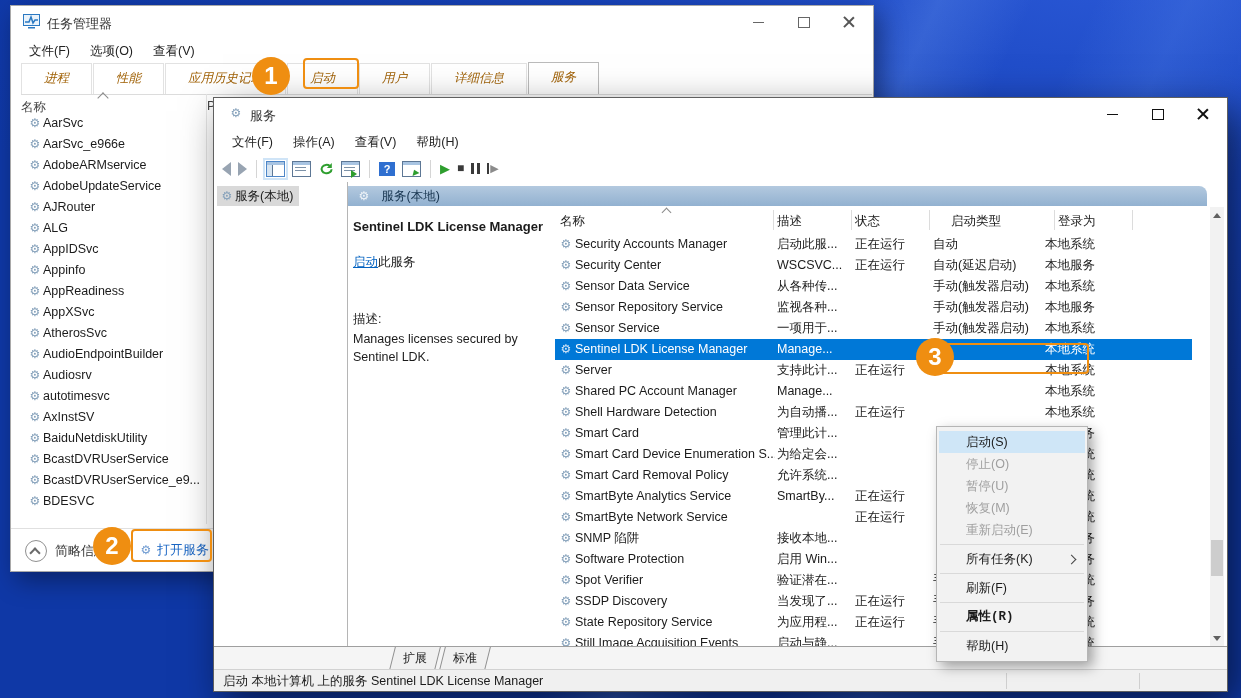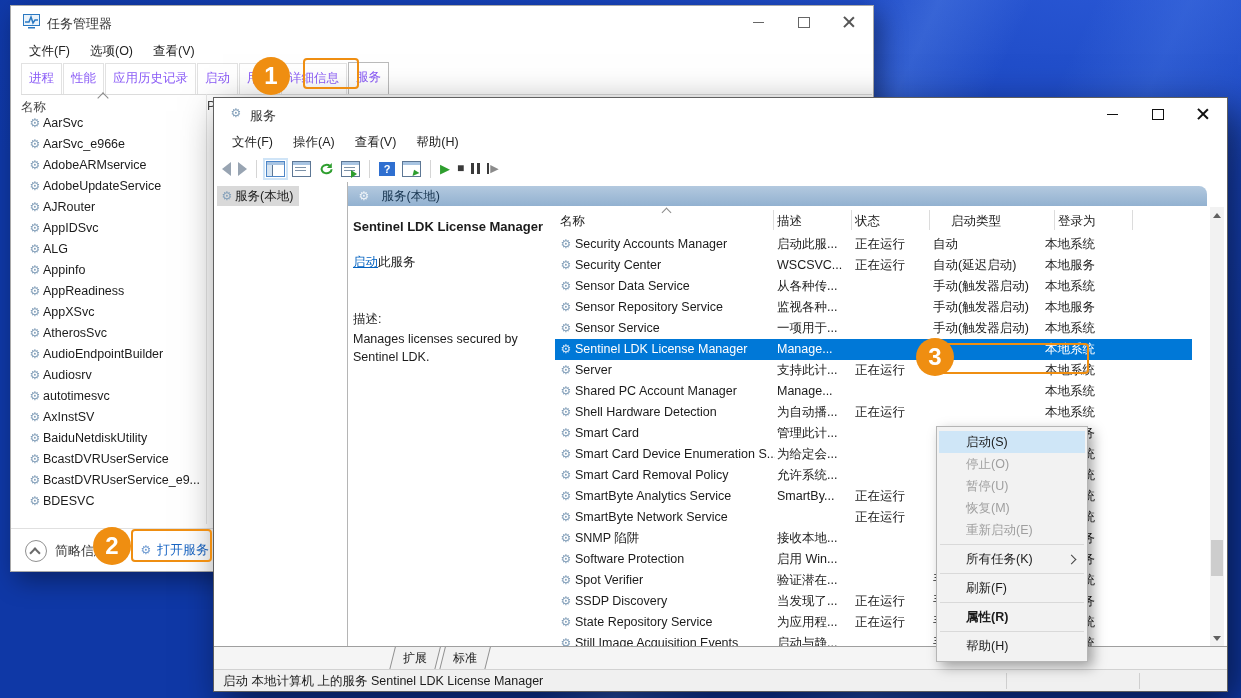--- a/index.html
+++ b/index.html
@@ -23,21 +23,21 @@
   .ic-max{width:10px;height:9px;border:1px solid #666;}
   .ic-x{position:relative;width:12px;height:12px;}
   .ic-x::before,.ic-x::after{content:"";position:absolute;left:5px;top:-1px;width:1.6px;height:14px;background:#555;}
   .ic-x::before{transform:rotate(45deg);} .ic-x::after{transform:rotate(-45deg);}
   .dark .ic-min{background:#111;} .dark .ic-max{border-color:#111;}
   .dark .ic-x::before,.dark .ic-x::after{background:#111;}
   .menubar{position:absolute;left:0;right:0;display:flex;gap:4px;align-items:center;font-size:12.5px;color:#222;}
   .menu-item{padding:4px 8px;}
   
   #tm-tabs{position:absolute;left:10px;top:58px;right:1px;height:30px;display:flex;align-items:flex-end;font-size:12.5px;border-bottom:1px solid #dcdcdc;}
-  .tm-tab{padding:6px 7px 7px;border:1px solid #e2e2e2;border-bottom:none;background:#fff;color:#8b5cf6;margin-right:1px;}
+  .tm-tab{padding:6px 22px 7px;border:1px solid #e2e2e2;border-bottom:none;background:#fff;color:#a16207;margin-right:1px;font-style:italic;}
   .tm-tab.active{border-color:#bbb;padding-bottom:8px;}
   
   #tm-colhead{position:absolute;left:0;top:88px;right:0;height:22px;font-size:12.5px;color:#444;}
   #tm-vline{position:absolute;left:195px;top:88px;width:1px;height:430px;background:#e6e6e6;}
   #tm-rows{position:absolute;left:16px;top:107px;width:240px;height:400px;overflow:hidden;font-size:12.5px;}
   .tm-row{position:relative;height:21px;line-height:21px;}
   .gear{color:#84a0ba;font-size:12px;display:inline-block;width:16px;text-align:center;}
   .tm-name{color:#1b1b1b;}
   .tm-pid{position:absolute;left:196px;top:0;color:#1b1b1b;}
   #tm-footer{position:absolute;left:0;right:0;bottom:0;height:42px;border-top:1px solid #e0e0e0;background:#fff;}
@@ -97,21 +97,21 @@
   
   #svc-scroll{position:absolute;left:996px;top:25px;width:14px;height:439px;background:#f2f2f2;}
   .sb-arrow{position:absolute;left:0;width:14px;height:15px;display:flex;align-items:center;justify-content:center;}
   .tri-up{width:0;height:0;border:4px solid transparent;border-bottom:5px solid #606060;margin-top:-3px;}
   .tri-dn{width:0;height:0;border:4px solid transparent;border-top:5px solid #606060;margin-bottom:-3px;}
   #svc-thumb{position:absolute;left:1px;top:333px;width:12px;height:36px;background:#cdcdcd;}
   
   #ctx{position:absolute;left:722px;top:244px;width:152px;height:236px;background:#f2f2f2;border:1px solid #b5b5b5;box-shadow:5px 5px 12px rgba(0,0,0,.35);z-index:40;padding-top:4px;box-sizing:border-box;}
   .ctx-item{position:relative;height:22px;line-height:22px;font-size:12.5px;color:#1b1b1b;padding-left:27px;margin:0 2px;}
   .ctx-item.disabled{color:#9f9f9f;}
-  .ctx-item.bold{font-weight:bold;}
+  .ctx-item.bold{font-weight:bold;font-family:Liberation Mono, monospace;}
   .ctx-item.hl{background:#cfe6f7;}
   .ctx-sep{height:1px;background:#d9d9d9;margin:3px 3px;}
   .sub-arrow{position:absolute;right:10px;top:7.5px;width:6px;height:6px;border-right:1.5px solid #444;border-top:1.5px solid #444;transform:rotate(45deg);}
   
   #svc-viewtabs{position:absolute;left:0;right:0;top:548px;height:23px;background:#f5f5f5;border-top:1px solid #9f9f9f;padding-left:178px;display:flex;align-items:stretch;font-size:12px;}
   .vtab{position:relative;padding:3px 10px 0;border-left:1px solid #8f8f8f;border-right:1px solid #8f8f8f;border-bottom:1px solid #bdbdbd;margin-right:4px;transform:skewX(-14deg);background:#f0f0f0;}
   .vtab span{display:inline-block;transform:skewX(14deg);}
   #svc-status{position:absolute;left:0;right:0;bottom:0;height:22px;background:#f0f0f0;border-top:1px solid #d2d2d2;font-size:12.5px;color:#1b1b1b;line-height:22px;padding-left:9px;box-sizing:border-box;}
   .status-div{position:absolute;top:3px;width:1px;height:16px;background:#cfcfcf;}
   
@@ -161,22 +161,22 @@
       <span class="abs" style="left:88px;top:0px;width:7px;height:7px;border-left:1.5px solid #8a8a8a;border-top:1.5px solid #8a8a8a;transform:rotate(45deg)"></span>
       <span class="abs nowrap" style="left:196px;top:5px">PID</span>
     </div>
     <div id="tm-vline"></div>
     <div id="tm-rows">
         <div class="tm-row"><span class="gear">⚙</span><span class="tm-name nowrap">AarSvc</span><span class="tm-pid"></span></div>
         <div class="tm-row"><span class="gear">⚙</span><span class="tm-name nowrap">AarSvc_e966e</span><span class="tm-pid"></span></div>
         <div class="tm-row"><span class="gear">⚙</span><span class="tm-name nowrap">AdobeARMservice</span><span class="tm-pid">45</span></div>
         <div class="tm-row"><span class="gear">⚙</span><span class="tm-name nowrap">AdobeUpdateService</span><span class="tm-pid">45</span></div>
         <div class="tm-row"><span class="gear">⚙</span><span class="tm-name nowrap">AJRouter</span><span class="tm-pid"></span></div>
+        <div class="tm-row"><span class="gear">⚙</span><span class="tm-name nowrap">ALG</span><span class="tm-pid"></span></div>
         <div class="tm-row"><span class="gear">⚙</span><span class="tm-name nowrap">AppIDSvc</span><span class="tm-pid"></span></div>
-        <div class="tm-row"><span class="gear">⚙</span><span class="tm-name nowrap">ALG</span><span class="tm-pid"></span></div>
         <div class="tm-row"><span class="gear">⚙</span><span class="tm-name nowrap">Appinfo</span><span class="tm-pid">11</span></div>
         <div class="tm-row"><span class="gear">⚙</span><span class="tm-name nowrap">AppReadiness</span><span class="tm-pid"></span></div>
         <div class="tm-row"><span class="gear">⚙</span><span class="tm-name nowrap">AppXSvc</span><span class="tm-pid"></span></div>
         <div class="tm-row"><span class="gear">⚙</span><span class="tm-name nowrap">AtherosSvc</span><span class="tm-pid">45</span></div>
         <div class="tm-row"><span class="gear">⚙</span><span class="tm-name nowrap">AudioEndpointBuilder</span><span class="tm-pid">27</span></div>
         <div class="tm-row"><span class="gear">⚙</span><span class="tm-name nowrap">Audiosrv</span><span class="tm-pid">33</span></div>
         <div class="tm-row"><span class="gear">⚙</span><span class="tm-name nowrap">autotimesvc</span><span class="tm-pid"></span></div>
         <div class="tm-row"><span class="gear">⚙</span><span class="tm-name nowrap">AxInstSV</span><span class="tm-pid"></span></div>
         <div class="tm-row"><span class="gear">⚙</span><span class="tm-name nowrap">BaiduNetdiskUtility</span><span class="tm-pid"></span></div>
         <div class="tm-row"><span class="gear">⚙</span><span class="tm-name nowrap">BcastDVRUserService</span><span class="tm-pid"></span></div>

